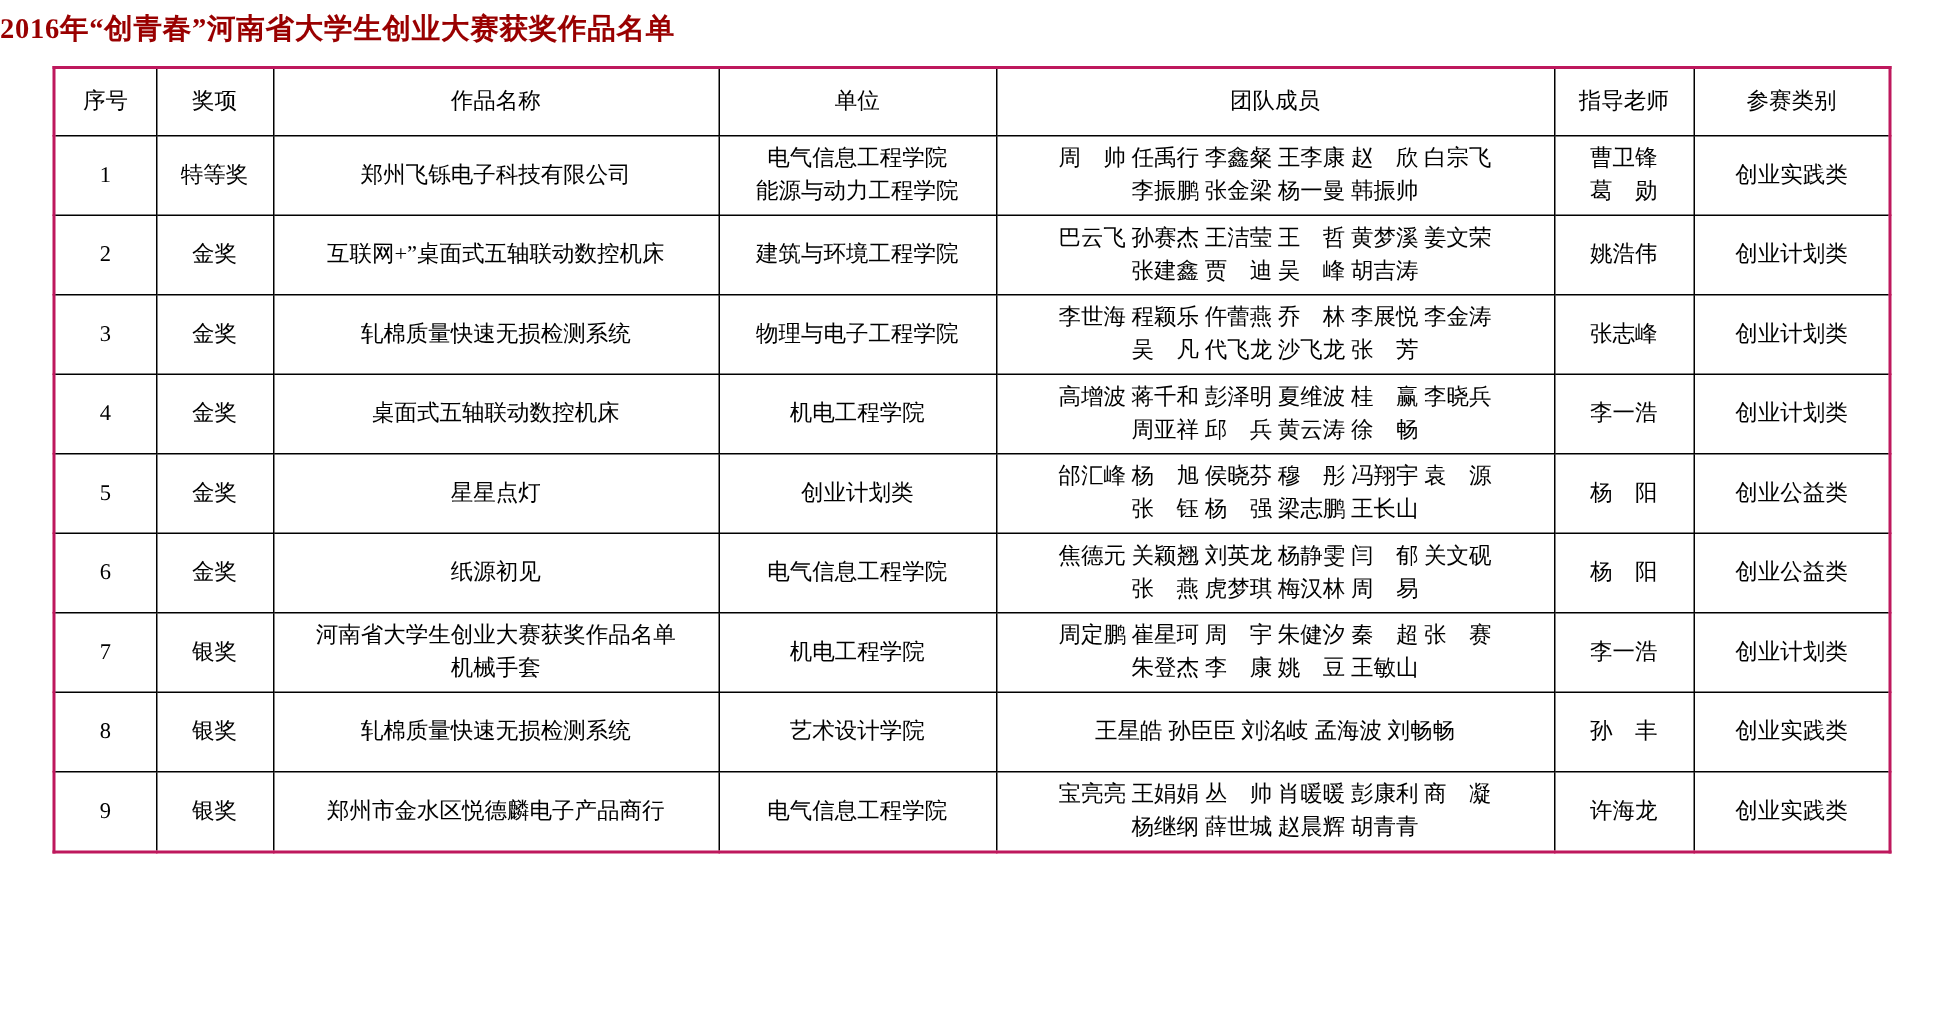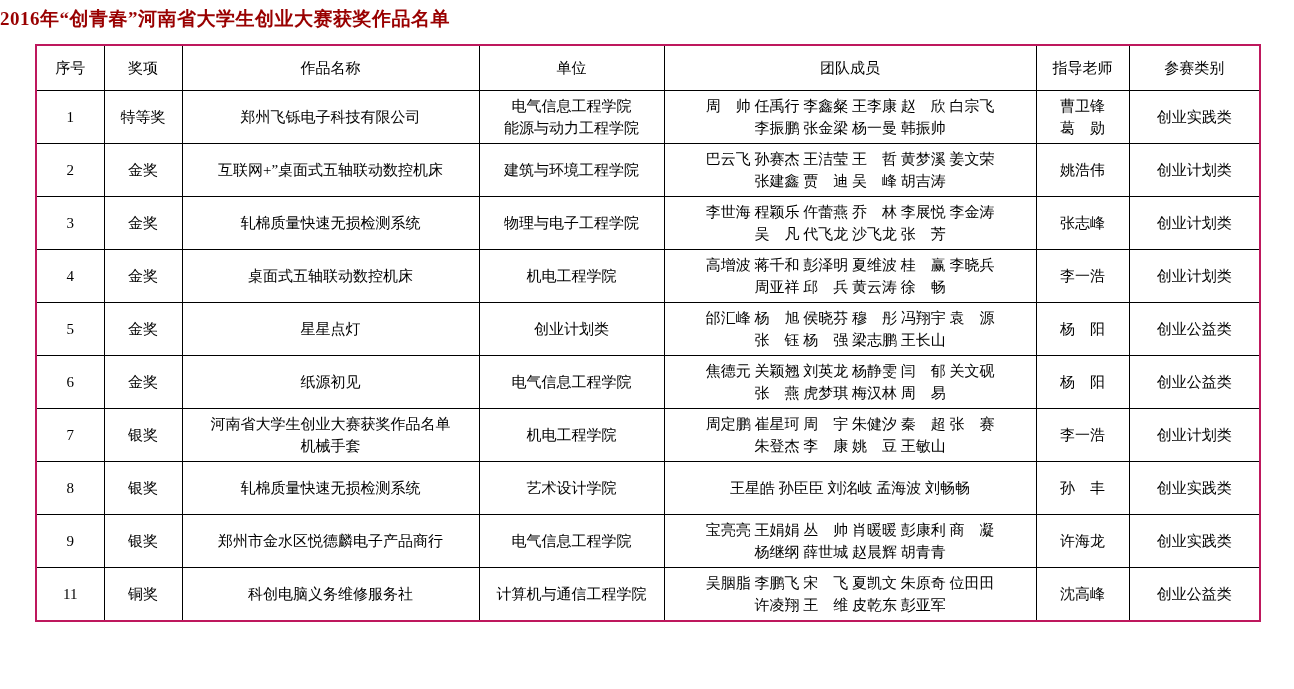--- a/index.html
+++ b/index.html
@@ -290,39 +290,15 @@
             <div class="line">宝亮亮 王娟娟 丛　帅 肖暖暖 彭康利 商　凝</div>
             <div class="line">杨继纲 薛世城 赵晨辉 胡青青</div>
           </td>
           <td>
             <div class="line">许海龙</div>
           </td>
           <td>
             <div class="line">创业实践类</div>
           </td>
         </tr>
-        <tr>
-          <td>
-            <div class="line">11</div>
-          </td>
-          <td>
-            <div class="line">铜奖</div>
-          </td>
-          <td>
-            <div class="line">科创电脑义务维修服务社</div>
-          </td>
-          <td>
-            <div class="line">计算机与通信工程学院</div>
-          </td>
-          <td>
-            <div class="line">吴胭脂 李鹏飞 宋　飞 夏凯文 朱原奇 位田田</div>
-            <div class="line">许凌翔 王　维 皮乾东 彭亚军</div>
-          </td>
-          <td>
-            <div class="line">沈高峰</div>
-          </td>
-          <td>
-            <div class="line">创业公益类</div>
-          </td>
-        </tr>
       </tbody>
   </table>
 </div>
 
 </body></html>

